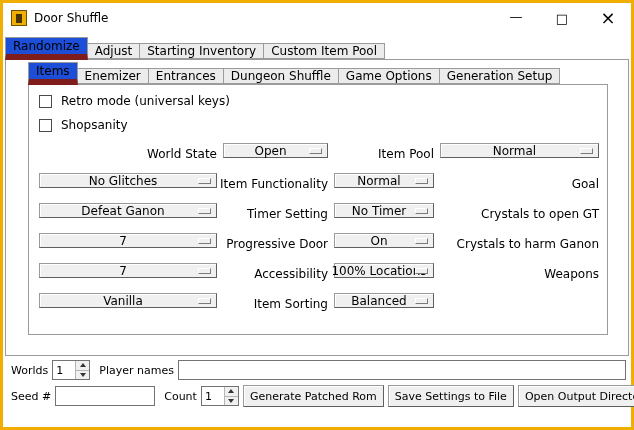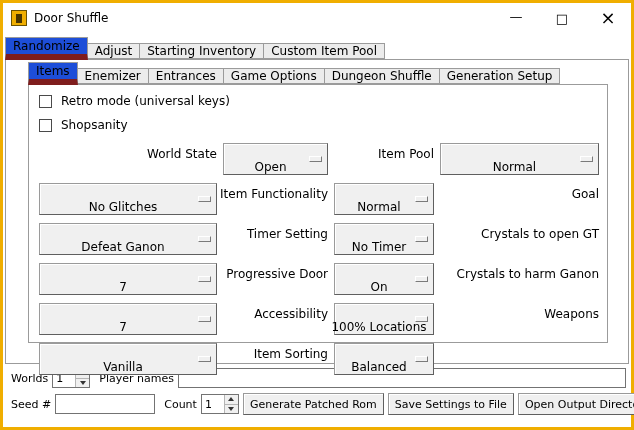--- a/index.html
+++ b/index.html
@@ -30,29 +30,29 @@
   .nb-inner { flex:1; min-height:0; display:flex; flex-direction:column; margin:2px 20px 20px 22px; }
   .inner-panel { flex:1; min-height:0; padding:6px 10px; }
 
   
   .check-row { display:flex; align-items:center; height:20px; margin-bottom:4px; cursor:default; }
   .checkbox { width:13px; height:13px; background:#fff; border:1px solid #4a4a4a; margin-right:9px; flex:0 0 13px; }
 
   
   .options-grid { display:grid; grid-template-columns:178px 105px 100px 159px; column-gap:6px; row-gap:8px; margin-top:8px; }
   .opt-label { display:flex; align-items:center; justify-content:flex-end; height:22px; white-space:nowrap; }
-  .optionmenu { position:relative; height:32px; display:flex; align-items:flex-end; justify-content:center;
+  .optionmenu { position:relative; height:15px; display:flex; align-items:flex-start; justify-content:center;
                 background:var(--button-face,#f0f0f0); border:1px solid; border-color:#9a9a9a #5f5f5f #5f5f5f #9a9a9a;
                 box-shadow:inset 1px 1px 0 #fff; cursor:default; }
   .om-text { padding-right:10px; white-space:nowrap; }
   .om-indicator { position:absolute; right:5px; top:50%; margin-top:-3px; width:13px; height:6px;
                   background:var(--button-face,#f0f0f0); border:1px solid; border-color:#fff #7a7a7a #7a7a7a #fff; }
 
   
-  .bottom { flex:0 0 54px; padding:3px 5px 12px 8px; font-size:11px; }
+  .bottom { flex:0 0 54px; padding:3px 5px 20px 8px; font-size:11px; }
   .brow { display:flex; align-items:center; height:22px; }
   .brow1 { margin-bottom:4px; }
   .lbl { white-space:nowrap; margin-right:4px; }
   .lbl-gap { margin-left:9px; }
   .entry { height:20px; border:1px solid #737373; background:#fff; padding:0 3px; font-family:inherit; font-size:11px; color:#000; border-radius:0; }
   .grow { flex:1; min-width:0; }
   .seed { width:100px; }
   .spinbox { display:flex; height:20px; width:38px; border:1px solid #737373; background:#fff; }
   .spin-entry { flex:1; min-width:0; border:none; padding:0 0 0 3px; font-family:inherit; font-size:11px; background:#fff; }
   .spin-btns { display:flex; flex-direction:column; width:14px; flex:0 0 14px; border-left:1px solid #b5b5b5; }
@@ -107,24 +107,24 @@
           <div class="tab selected">
               <span>Items</span>
             </div>
           <div class="tab">
               <span>Enemizer</span>
             </div>
           <div class="tab">
               <span>Entrances</span>
             </div>
           <div class="tab">
+              <span>Dungeon Shuffle</span>
+            </div>
+          <div class="tab">
               <span>Game Options</span>
-            </div>
-          <div class="tab">
-              <span>Dungeon Shuffle</span>
             </div>
           <div class="tab">
               <span>Generation Setup</span>
             </div>
         </div>
 
         <div class="panel inner-panel">
 
           <div class="check-row">
             <span class="checkbox"></span>

